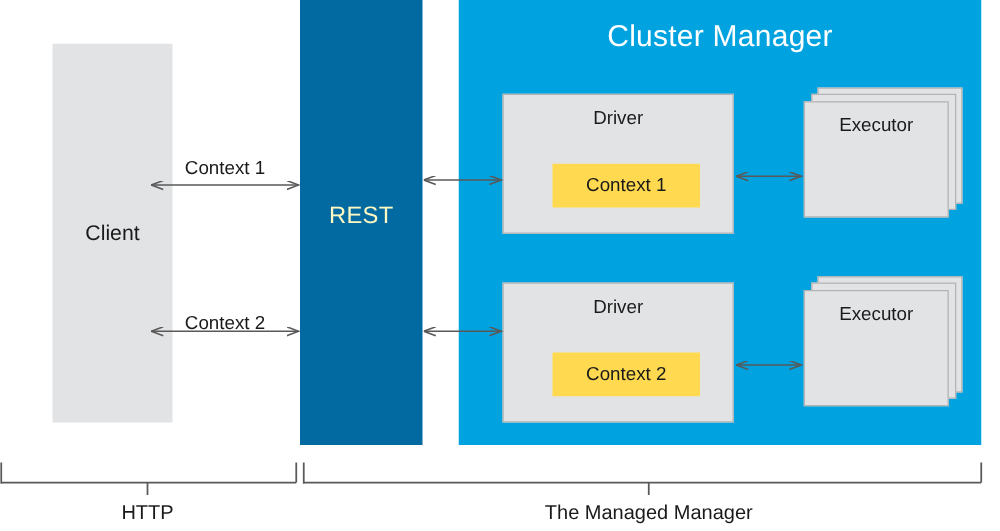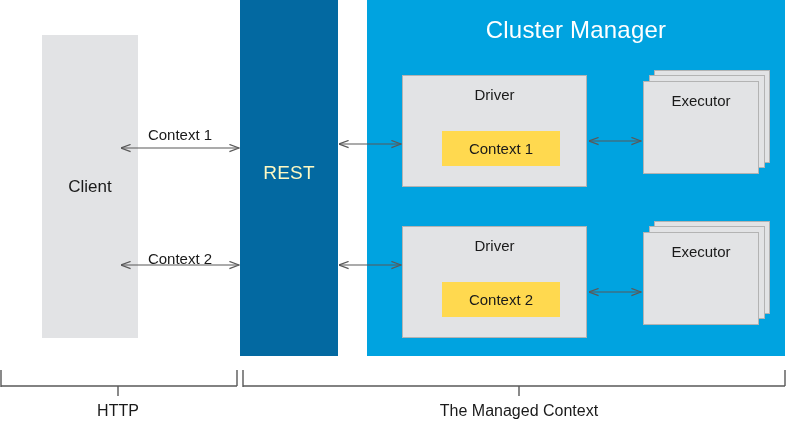--- a/index.html
+++ b/index.html
@@ -242,15 +242,15 @@
 
     <path d="M1,370 L1,387 M1,386 L237,386 M237,386 L237,370 M118,386 L118,396" fill="none" stroke="#595959" stroke-width="1.4"></path>
 
     <path d="M243,370 L243,387 M243,386 L785,386 M785,386 L785,370 M519,386 L519,396" fill="none" stroke="#595959" stroke-width="1.4"></path>
   </svg>
 
   <div class="arrow-label ctx1">Context 1</div>
   <div class="arrow-label ctx2">Context 2</div>
 
   <div class="bracket-label http">HTTP</div>
-  <div class="bracket-label cluster">The Managed Context</div>
+  <div class="bracket-label cluster">The Managed Manager</div>
 
 </div>
 
 </body></html>

